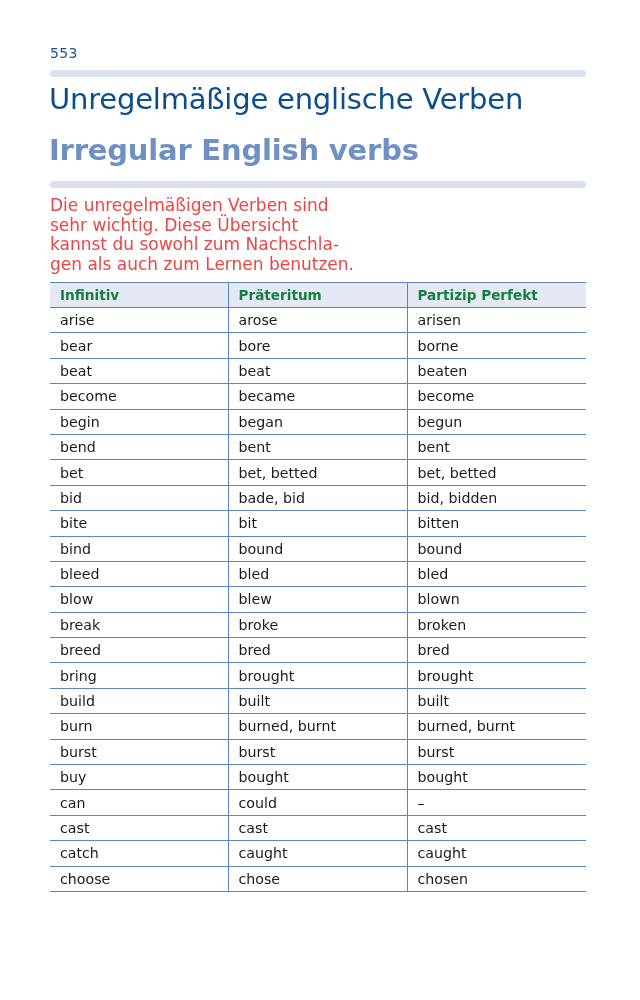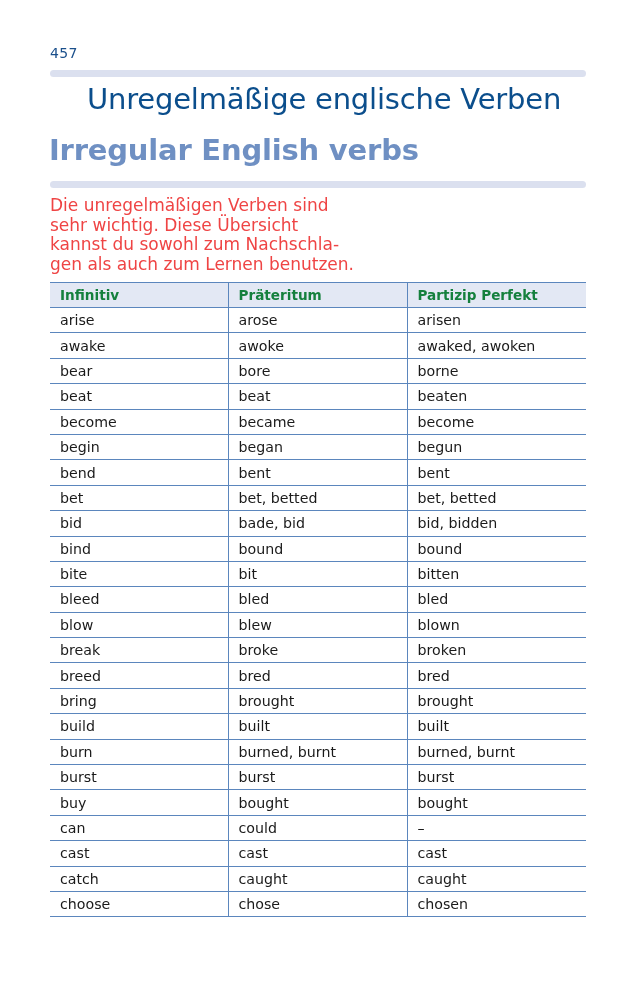--- a/index.html
+++ b/index.html
@@ -1,37 +1,37 @@
 <!DOCTYPE html>
 <html><head>
 <meta charset="utf-8">
 <style>
   html,body{margin:0;padding:0;background:#ffffff;}
   body{width:640px;height:1000px;position:relative;overflow:hidden;font-family:"DejaVu Sans","Liberation Sans",sans-serif;}
   .page-num{position:absolute;left:50px;top:45px;font-size:14px;color:#1a4f8b;letter-spacing:0.3px;}
   .bar{position:absolute;left:50px;width:536px;height:7px;background:#dbe0ef;border-radius:4px;}
   .bar1{top:70px;}
   .bar2{top:181px;}
-  .title{position:absolute;left:49px;top:82px;font-size:29px;color:#0b4e8c;white-space:nowrap;letter-spacing:-0.2px;margin-left:38px;}
+  .title{position:absolute;left:49px;top:82px;font-size:29px;color:#0b4e8c;white-space:nowrap;letter-spacing:-0.2px;}
   .subtitle{position:absolute;left:49px;top:133px;font-size:29px;color:#6f90c3;white-space:nowrap;letter-spacing:-0.2px;font-weight:bold;}
   .intro{position:absolute;left:50px;top:196px;width:270px;font-size:17px;line-height:19.6px;color:#ef4444;}
   .intro span{display:block;white-space:nowrap;}
   table.verbs{position:absolute;left:50px;top:282px;width:536px;border-collapse:collapse;table-layout:fixed;}
   table.verbs col.c1{width:178px;}
   table.verbs col.c2{width:179px;}
   table.verbs col.c3{width:179px;}
   table.verbs th{background:#e3e8f4;color:#15803d;font-weight:bold;font-size:13.6px;text-align:left;padding:0 0 0 10px;height:24px;border-top:1.5px solid #5b86bd;border-bottom:1.5px solid #5b86bd;}
   table.verbs td{font-size:14.2px;color:#1a1a1a;padding:0 0 0 10px;height:24.4px;border-bottom:1.5px solid #5b86bd;white-space:nowrap;}
   table.verbs th + th, table.verbs td + td{border-left:1.5px solid #5b86bd;margin-left:12px;}
   table.verbs td i{font-style:italic;}
 </style>
 </head>
 <body>
 
-<div class="page-num">457</div>
+<div class="page-num">553</div>
 <div class="bar bar1"></div>
 <div class="title">Unregelmäßige englische Verben</div>
 <div class="subtitle">Irregular English verbs</div>
 <div class="bar bar2"></div>
 
 <div class="intro">
   <span>Die unregelmäßigen Verben sind</span>
   <span>sehr wichtig. Diese Übersicht</span>
   <span>kannst du sowohl zum Nachschla-</span>
   <span>gen als auch zum Lernen benutzen.</span>
@@ -48,25 +48,20 @@
       <th>Infinitiv</th>
       <th>Präteritum</th>
       <th>Partizip Perfekt</th>
     </tr>
   </thead>
   <tbody id="verb-rows">
       <tr>
         <td>arise</td>
         <td>arose</td>
         <td>arisen</td>
-      </tr>
-      <tr>
-        <td>awake</td>
-        <td>awoke</td>
-        <td>awaked, awoken</td>
       </tr>
       <tr>
         <td>bear</td>
         <td>bore</td>
         <td>borne</td>
       </tr>
       <tr>
         <td>beat</td>
         <td>beat</td>
         <td>beaten</td>
@@ -90,28 +85,28 @@
         <td>bet</td>
         <td>bet, betted</td>
         <td>bet, betted</td>
       </tr>
       <tr>
         <td>bid</td>
         <td>bade, bid</td>
         <td>bid, bidden</td>
       </tr>
       <tr>
+        <td>bite</td>
+        <td>bit</td>
+        <td>bitten</td>
+      </tr>
+      <tr>
         <td>bind</td>
         <td>bound</td>
         <td>bound</td>
-      </tr>
-      <tr>
-        <td>bite</td>
-        <td>bit</td>
-        <td>bitten</td>
       </tr>
       <tr>
         <td>bleed</td>
         <td>bled</td>
         <td>bled</td>
       </tr>
       <tr>
         <td>blow</td>
         <td>blew</td>
         <td>blown</td>

